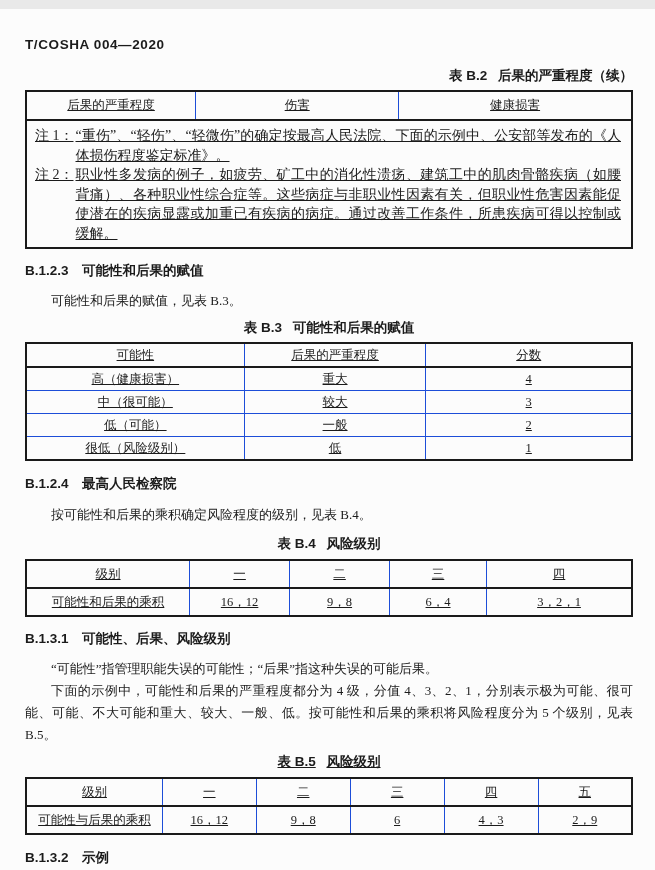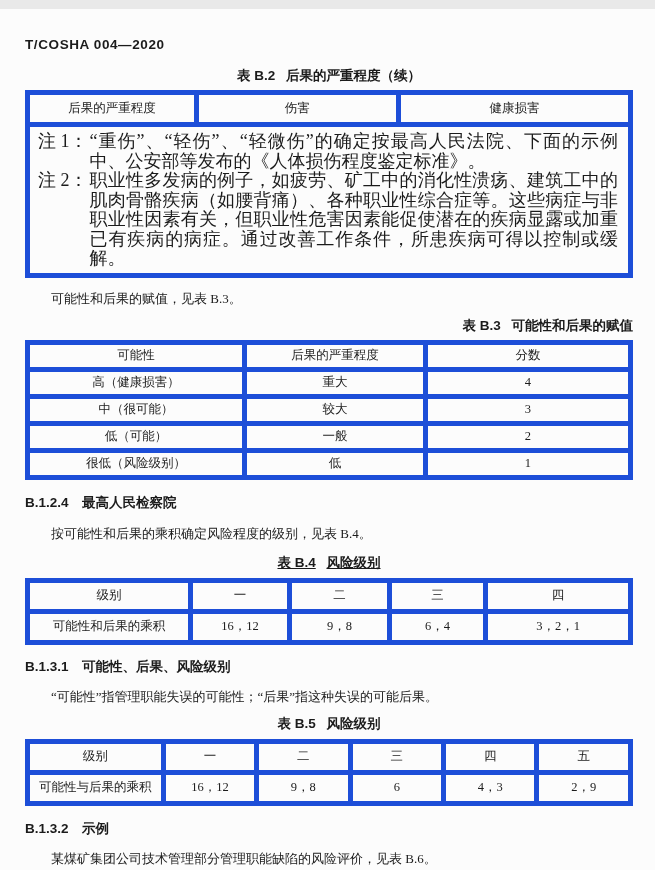--- a/index.html
+++ b/index.html
@@ -26,50 +26,50 @@
     font-family:"Liberation Sans","DejaVu Sans",sans-serif;
     font-weight:bold; font-size:13.5px;
   }
   .heading .h-title { margin-left:1em; }
 
   .para { text-indent:2em; line-height:22px; text-align:justify; margin:0; }
 
   table { width:100%; border-collapse:collapse; table-layout:fixed; }
   table { border:2px solid #1a1a1a; }
   th, td {
-    border:5px solid #1d4ed8; text-align:center; vertical-align:middle;
-    font-weight:normal; font-size:12.5px; padding:0 4px; color:#1b1b1b;
+    border:1px solid #1d4ed8; text-align:center; vertical-align:middle;
+    font-weight:normal; font-size:12.5px; padding:0 4px; color:#1b1b1b;text-decoration:underline;
   }
   tr.hdr th { border-bottom:2px solid #1a1a1a; }
 
   .tbl-b2 th { height:27px; }
   .tbl-b2 td.notes-cell { text-align:left; padding:5px 10px 4px 8px; }
-  .note { display:flex; line-height:19.5px; font-size:18px; }
+  .note { display:flex; line-height:19.5px; font-size:14px; }
   .note-label { flex:0 0 auto; white-space:nowrap; padding-right:2px; }
   .note-text { flex:1 1 auto; text-align:justify; }
 
   .tbl-b3 th, .tbl-b3 td { height:22px; }
   .tbl-b45 th, .tbl-b45 td { height:26px; }
 
   
-  .title-b2 { margin-top:15px; }
+  .title-b2 { margin-top:15px;text-align:right; }
   .tbl-b2   { margin-top:5px; }
   .head-b123{ margin-top:13px; }
   .para-b123{ margin-top:10px; }
-  .title-b3 { margin-top:7px;text-align:right; }
+  .title-b3 { margin-top:7px; }
   .tbl-b3   { margin-top:5px; }
   .head-b124{ margin-top:14px; }
   .para-b124{ margin-top:11px; }
-  .title-b4 { margin-top:9px;text-decoration:underline; }
+  .title-b4 { margin-top:9px; }
   .tbl-b4   { margin-top:6px; }
   .head-b13 { margin-top:18px; }
   .head-b131{ margin-top:13px; }
   .para-b131a{ margin-top:10px; }
   .para-b131b{ margin-top:0; }
-  .title-b5 { margin-top:7px; }
+  .title-b5 { margin-top:7px;text-decoration:underline; }
   .tbl-b5   { margin-top:6px; }
   .head-b132{ margin-top:14px; }
   .para-b132{ margin-top:10px; }
 </style>
 </head>
 <body>
 
 <div class="page">
 
   <div class="doc-number">T/COSHA 004—2020</div>
@@ -98,20 +98,23 @@
         </div>
         <div class="note">
           <span class="note-label">注 2：</span>
           <span class="note-text">职业性多发病的例子，如疲劳、矿工中的消化性溃疡、建筑工中的肌肉骨骼疾病（如腰背痛）、各种职业性综合症等。这些病症与非职业性因素有关，但职业性危害因素能促使潜在的疾病显露或加重已有疾病的病症。通过改善工作条件，所患疾病可得以控制或缓解。</span>
         </div>
       </td>
     </tr>
   </tbody>
     </table>
 
+  <div class="heading head-b123">
+    <span>B.1.2.3</span><span class="h-title">可能性和后果的赋值</span>
+  </div>
   <p class="para para-b123">可能性和后果的赋值，见表 B.3。</p>
 
   <div class="table-title title-b3">
     <span>表 B.3</span><span class="t-text">可能性和后果的赋值</span>
   </div>
 
   <table class="tbl-b3">
     <colgroup>
         <col style="width:36%">
         <col style="width:30%">
@@ -179,20 +182,21 @@
       <td>3，2，1</td>
     </tr>
   </tbody>
     </table>
 
 
   <div class="heading head-b131">
     <span>B.1.3.1</span><span class="h-title">可能性、后果、风险级别</span>
   </div>
   <p class="para para-b131a">“可能性”指管理职能失误的可能性；“后果”指这种失误的可能后果。</p>
+  <p class="para para-b131b">下面的示例中，可能性和后果的严重程度都分为 4 级，分值 4、3、2、1，分别表示极为可能、很可能、可能、不大可能和重大、较大、一般、低。按可能性和后果的乘积将风险程度分为 5 个级别，见表 B.5。</p>
 
   <div class="table-title title-b5">
     <span>表 B.5</span><span class="t-text">风险级别</span>
   </div>
 
   <table class="tbl-b45 tbl-b5">
     <colgroup>
         <col style="width:22.5%">
         <col style="width:15.5%">
         <col style="width:15.5%">

